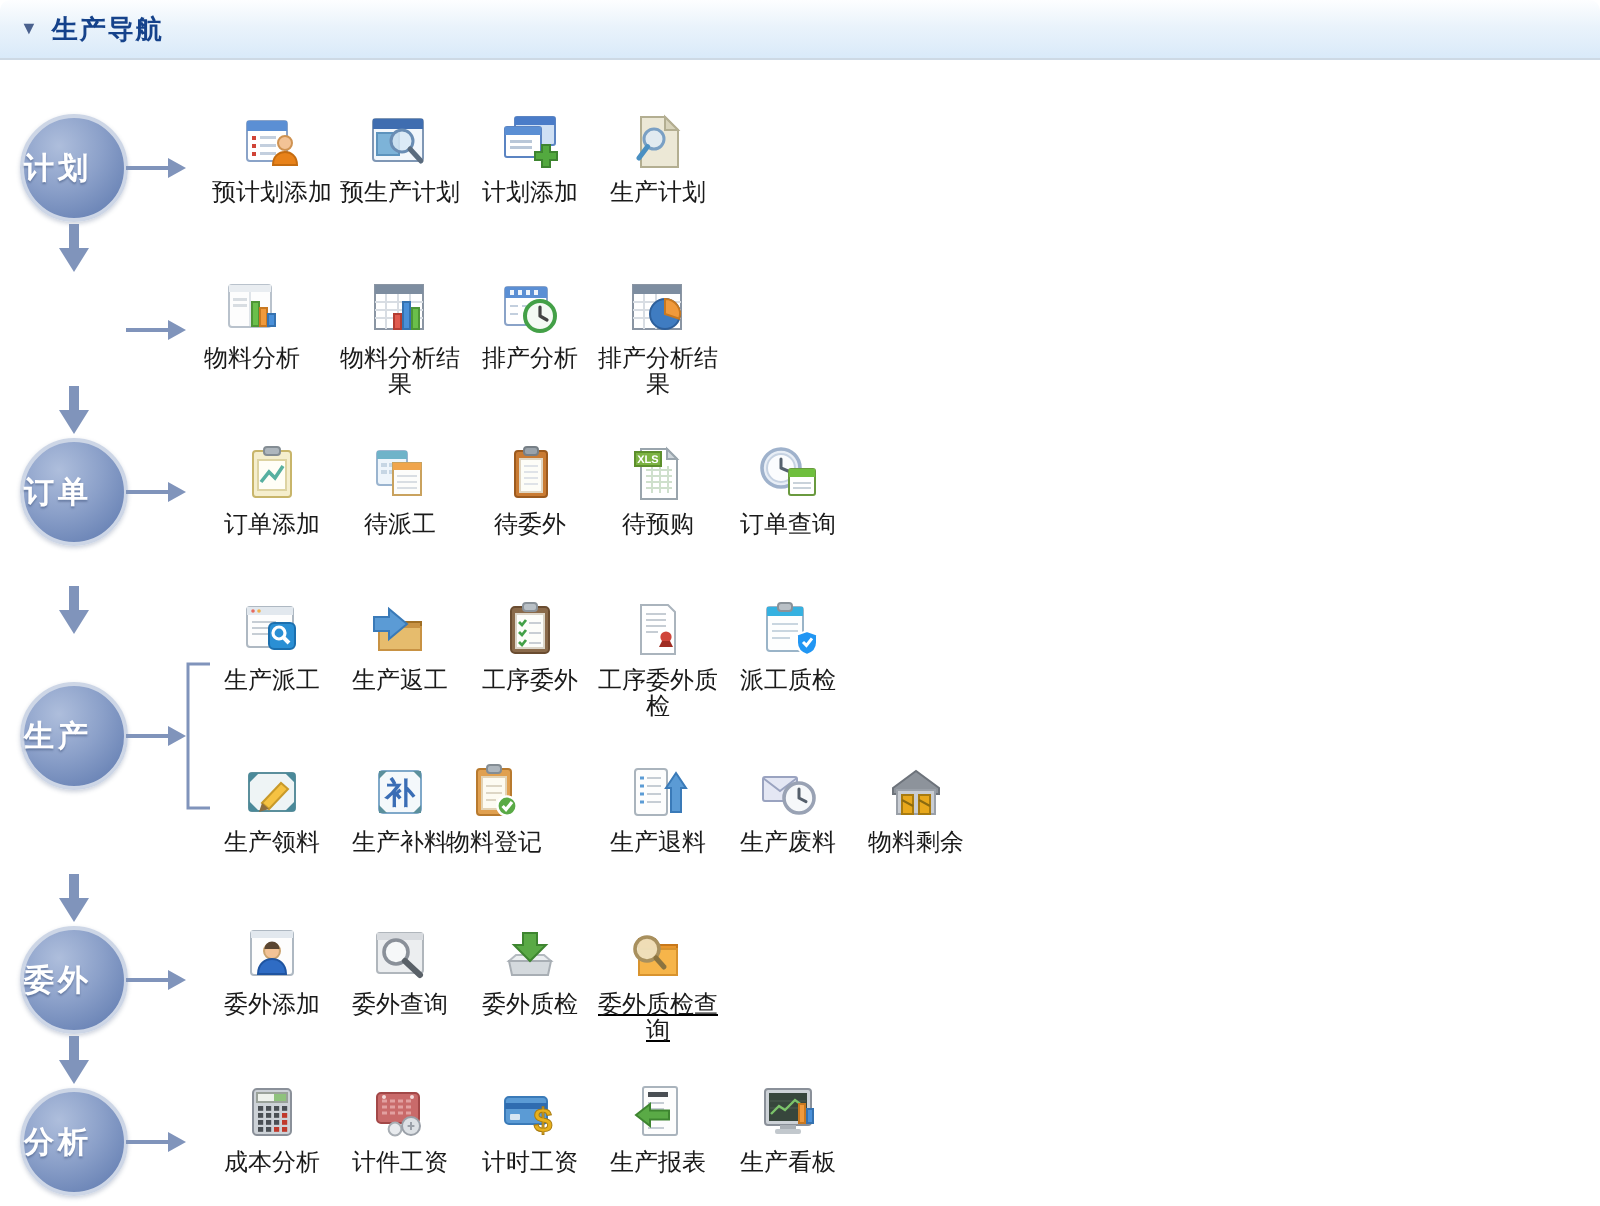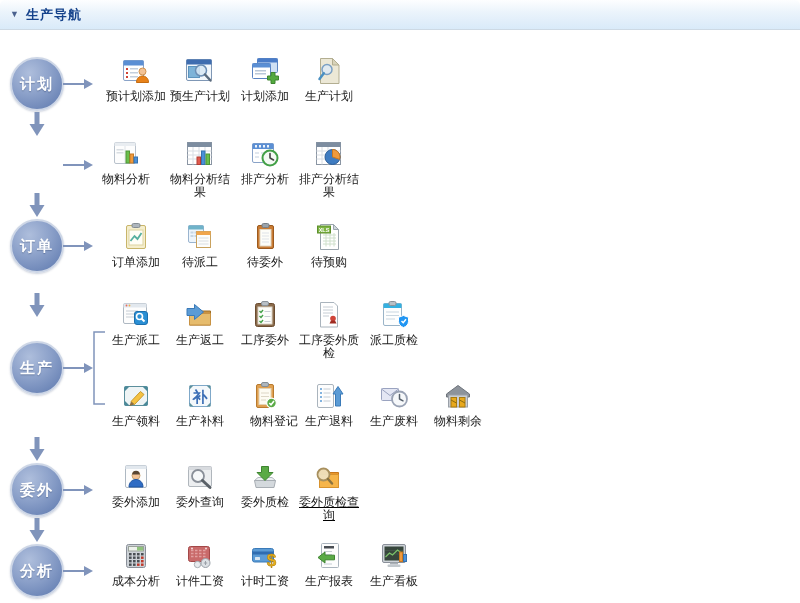--- a/index.html
+++ b/index.html
@@ -8,21 +8,21 @@
   .nav-header{position:absolute;left:0;top:0;width:800px;height:30px;
         background:linear-gradient(#fdfeff 0%,#eaf3fb 45%,#d9eaf9 100%);
         border-bottom:1px solid #cdd9e4;border-radius:5px 5px 0 0;
         display:flex;align-items:center;box-sizing:border-box;padding-left:10px;}
   .collapse-tri{font-size:9px;color:#4a618e;cursor:pointer;line-height:1;}
   .nav-title{margin-left:7px;font-size:13px;font-weight:bold;color:#15428b;letter-spacing:1px;}
   .canvas{position:absolute;left:0;top:31px;width:800px;height:572px;}
   .stage-circle{position:absolute;left:10px;width:50px;height:50px;border-radius:50%;
         background:radial-gradient(circle at 35% 28%,#aebedc 0%,#8ba0c9 45%,#6e87b8 78%,#647fb3 100%);
         border:2px solid #cdd6e6;box-shadow:0 1px 2px rgba(60,80,120,.25);
-        display:flex;align-items:center;justify-content:center;cursor:pointer;}
+        display:flex;align-items:center;cursor:pointer;}
   .stage-label{color:#fff;font-size:15px;font-weight:bold;letter-spacing:2px;
         text-shadow:0 1px 1px rgba(30,50,90,.35);}
   .flow{position:absolute;}
   .nav-item{position:absolute;width:66px;cursor:pointer;text-align:center;}
   .nav-item .icon{display:block;width:32px;height:32px;margin:0 auto;}
   .nav-item .icon svg{display:block;}
   .item-label{display:block;margin-top:3px;font-size:12px;line-height:13px;color:#1a1a1a;
         word-break:break-all;}
 </style>
 </head>
@@ -206,20 +206,33 @@
           <svg width="32" height="32" viewBox="0 0 32 32" xmlns="http://www.w3.org/2000/svg">
             <path d="M7.5 3.5 h13 l5 5 v20 h-18 z" fill="#fff" stroke="#9aa5ad"></path>
             <path d="M20.5 3.5 l5 5 h-5 z" fill="#cfd6db" stroke="#9aa5ad"></path>
             <path d="M10 14 h13 M10 17 h13 M10 20 h13 M10 23 h13 M13 12 v13.5 M17 12 v13.5 M21 12 v13.5" stroke="#cfe0cc" fill="none"></path>
             <rect x="4.5" y="5" width="13" height="7" fill="#7cb342" stroke="#5d8f2c"></rect>
             <text x="11" y="10.5" font-size="5.5" font-weight="bold" fill="#fff" text-anchor="middle" font-family="Liberation Sans, sans-serif">XLS</text>
           </svg>
         </span>
         <span class="item-label">待预购</span>
       </div>
+      <div class="nav-item" style="left: 361px; top: 190px;">
+        <span class="icon">
+          <svg width="32" height="32" viewBox="0 0 32 32" xmlns="http://www.w3.org/2000/svg">
+            <circle cx="12.5" cy="13" r="9.5" fill="#e8eef6" stroke="#9fb2cc" stroke-width="1.8"></circle>
+            <circle cx="12.5" cy="13" r="7" fill="#fbfcfe" stroke="#c6d2e2"></circle>
+            <path d="M12.5 13 V8.5 M12.5 13 l3.5 1.5" stroke="#55616e" stroke-width="1.5" stroke-linecap="round" fill="none"></path>
+            <rect x="16.5" y="13.5" width="13" height="13" rx="1" fill="#fff" stroke="#6a9a3f"></rect>
+            <path d="M16.5 13.5 h13 v4 h-13 z" fill="#6fbf3e"></path>
+            <path d="M18.5 20.5 h9 M18.5 23 h9" stroke="#c9d2da"></path>
+          </svg>
+        </span>
+        <span class="item-label">订单查询</span>
+      </div>
       <div class="stage-circle" style="top: 310px;">
         <span class="stage-label">生产</span>
       </div>
       <div class="flow" style="left: 62px; top: 330px;"><svg width="32" height="14" viewBox="0 0 32 14" xmlns="http://www.w3.org/2000/svg">
           <line x1="1" y1="7" x2="23" y2="7" stroke="#8094bb" stroke-width="2"></line>
           <path d="M22 2 l9 5 -9 5 z" fill="#8094bb"></path>
         </svg></div>
       <div class="flow" style="left: 92px; top: 300px;"><svg width="14" height="74" viewBox="0 0 14 74" xmlns="http://www.w3.org/2000/svg">
           <path d="M13 1 H2 V73 H13" fill="none" stroke="#8094bb" stroke-width="1.5"></path>
         </svg></div>
@@ -302,21 +315,21 @@
       <div class="nav-item" style="left: 167px; top: 349px;">
         <span class="icon">
           <svg width="32" height="32" viewBox="0 0 32 32" xmlns="http://www.w3.org/2000/svg">
             <rect x="5.5" y="5.5" width="21" height="21" rx="2" fill="#f4f8fb" stroke="#7fa8c9"></rect>
             <path d="M5.5 9.5 v-4 h4 z M26.5 9.5 v-4 h-4 z M5.5 22.5 v4 h4 z M26.5 22.5 v4 h-4 z" fill="#5b8f9c"></path>
             <text x="16" y="21.5" font-size="15" font-weight="bold" fill="#3a6db5" text-anchor="middle" font-family="Liberation Sans, sans-serif">补</text>
           </svg>
         </span>
         <span class="item-label">生产补料</span>
       </div>
-      <div class="nav-item" style="left: 232px; top: 349px; text-align: right;">
+      <div class="nav-item" style="left: 214px; top: 349px;">
         <span class="icon">
           <svg width="32" height="32" viewBox="0 0 32 32" xmlns="http://www.w3.org/2000/svg">
             <rect x="7.5" y="4.5" width="17" height="23" rx="1.5" fill="#e0a050" stroke="#b87a2e"></rect>
             <rect x="12.5" y="2.5" width="7" height="4" rx="1.5" fill="#aeb6bd" stroke="#848d94"></rect>
             <rect x="10" y="8.5" width="12" height="16" fill="#fdfbf2" stroke="#e3d3b5"></rect>
             <path d="M12 13 h8 M12 16.5 h8 M12 20 h5" stroke="#ddd6c5"></path>
             <circle cx="22.5" cy="23" r="4.8" fill="#5aaa46" stroke="#fff" stroke-width="1.2"></circle>
             <path d="M20.3 23 l1.7 1.8 3-3.8" stroke="#fff" stroke-width="1.6" fill="none"></path>
           </svg>
         </span>

